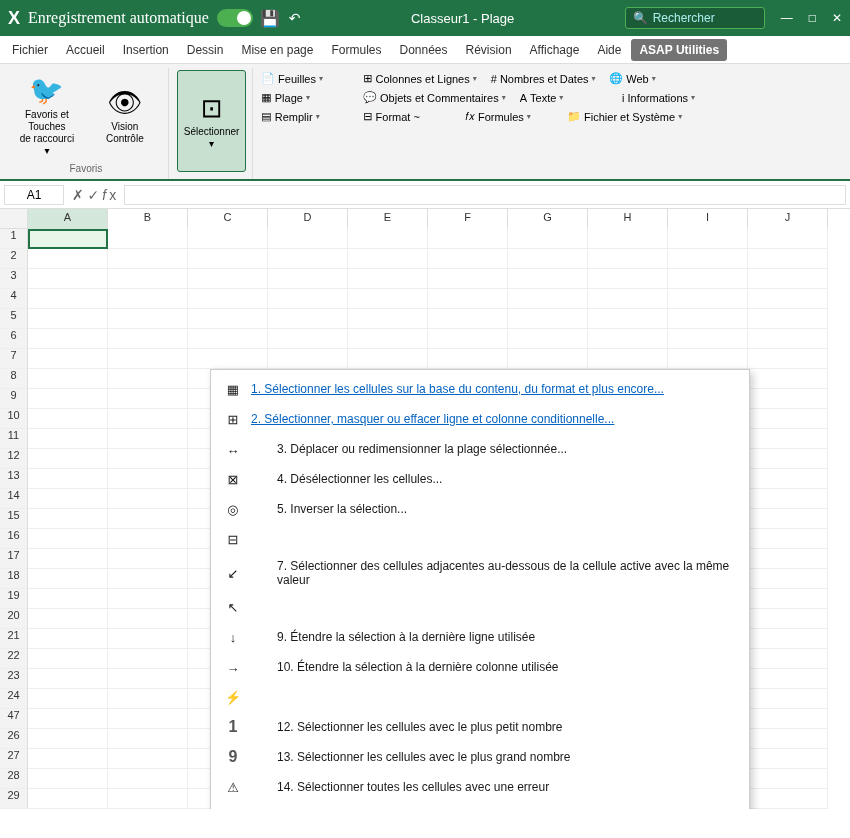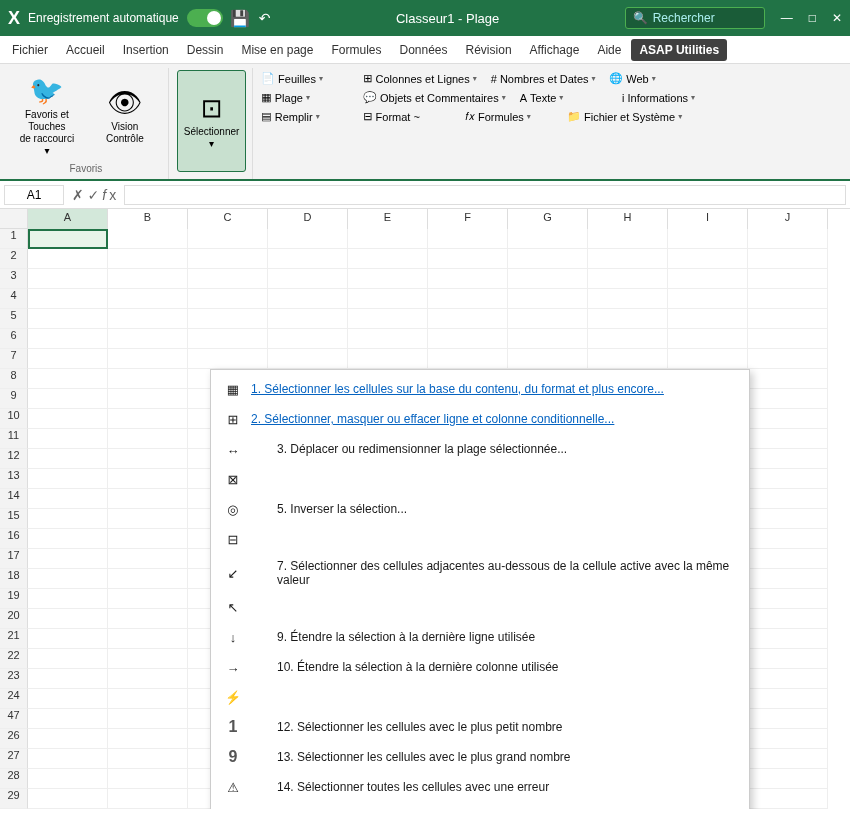--- a/index.html
+++ b/index.html
@@ -9,21 +9,21 @@
     .titlebar {
       background: #217346;
       color: #fff;
       height: 36px;
       display: flex;
       align-items: center;
       padding: 0 8px;
       gap: 8px;
     }
     .titlebar-logo { font-size: 18px; color: #fff; font-weight: bold; }
-    .titlebar-autosave { font-size: 12px; }
+    .titlebar-autosave { font-size: 16px; font-family: Liberation Serif, serif; }
     .titlebar-toggle {
       background: #4caf50;
       border-radius: 10px;
       width: 36px;
       height: 18px;
       display: inline-block;
       position: relative;
     }
     .titlebar-toggle::after {
       content: '';
@@ -57,21 +57,21 @@
       padding: 0 4px;
       gap: 2px;
     }
     .menubar-item {
       padding: 4px 8px;
       font-size: 12px;
       cursor: pointer;
       border-radius: 3px;
       color: #333;
     }
-    .menubar-item.active { background: #404040; color: #fff; font-weight: bold; }
+    .menubar-item.active { background: #737373; color: #fff; font-weight: bold; }
 
     
     .ribbon {
       background: #f3f3f3;
       border-bottom: 2px solid #217346;
       min-height: 90px;
       display: flex;
       align-items: stretch;
       padding: 4px 4px 0 4px;
       gap: 2px;
@@ -761,20 +761,21 @@
         <span class="item-text"><a href="#">2. Sélectionner, masquer ou effacer ligne et colonne conditionnelle...</a></span>
       </div>
       <div class="dropdown-item">
         <div class="item-icon">↔</div>
         <span class="item-num"></span>
         <span class="item-text">3. Déplacer ou redimensionner la plage sélectionnée...</span>
       </div>
       <div class="dropdown-item">
         <div class="item-icon">⊠</div>
         <span class="item-num"></span>
+        <span class="item-text">4. Désélectionner les cellules...</span>
       </div>
       <div class="dropdown-item">
         <div class="item-icon">◎</div>
         <span class="item-num"></span>
         <span class="item-text">5. Inverser la sélection...</span>
       </div>
       <div class="dropdown-item">
         <div class="item-icon">⊟</div>
         <span class="item-num"></span>
       </div>

